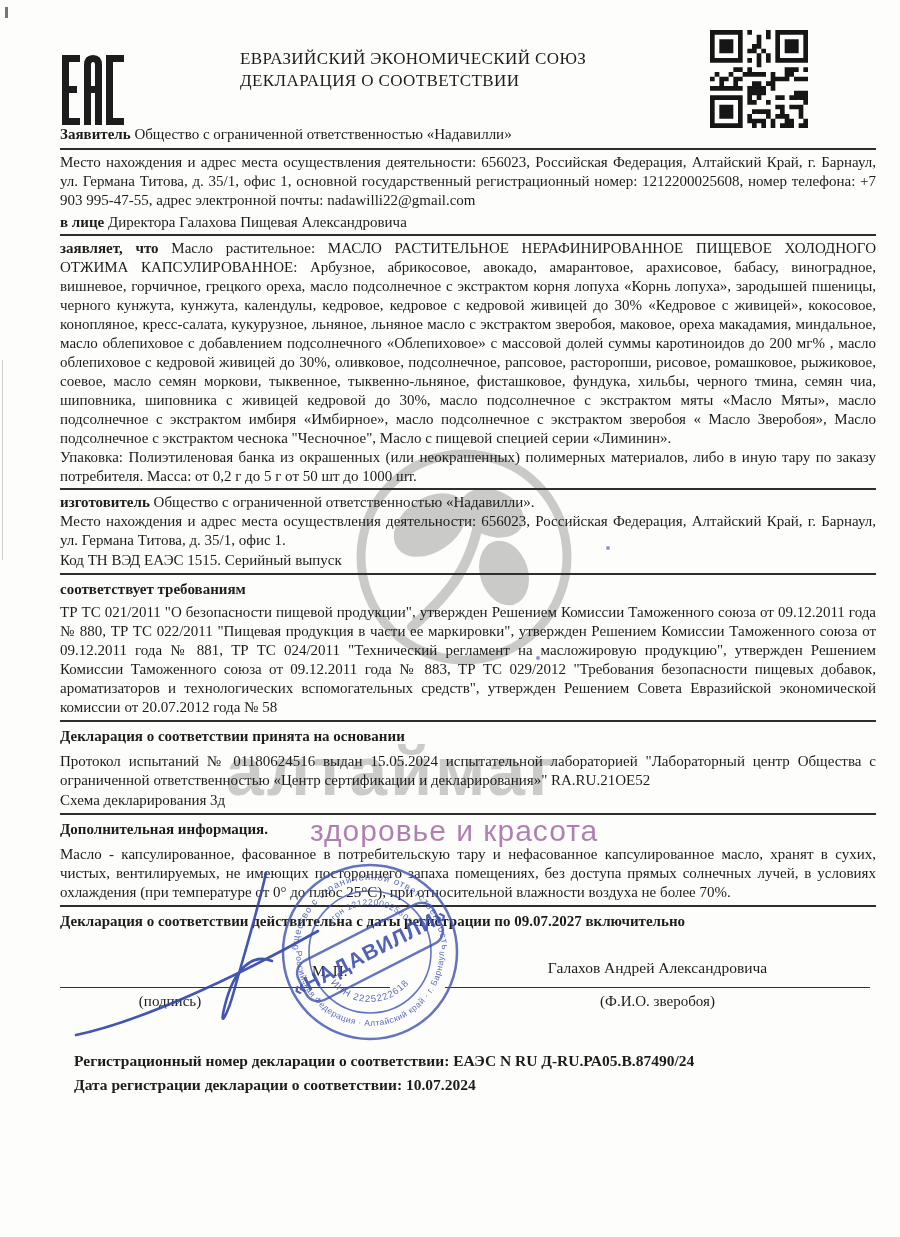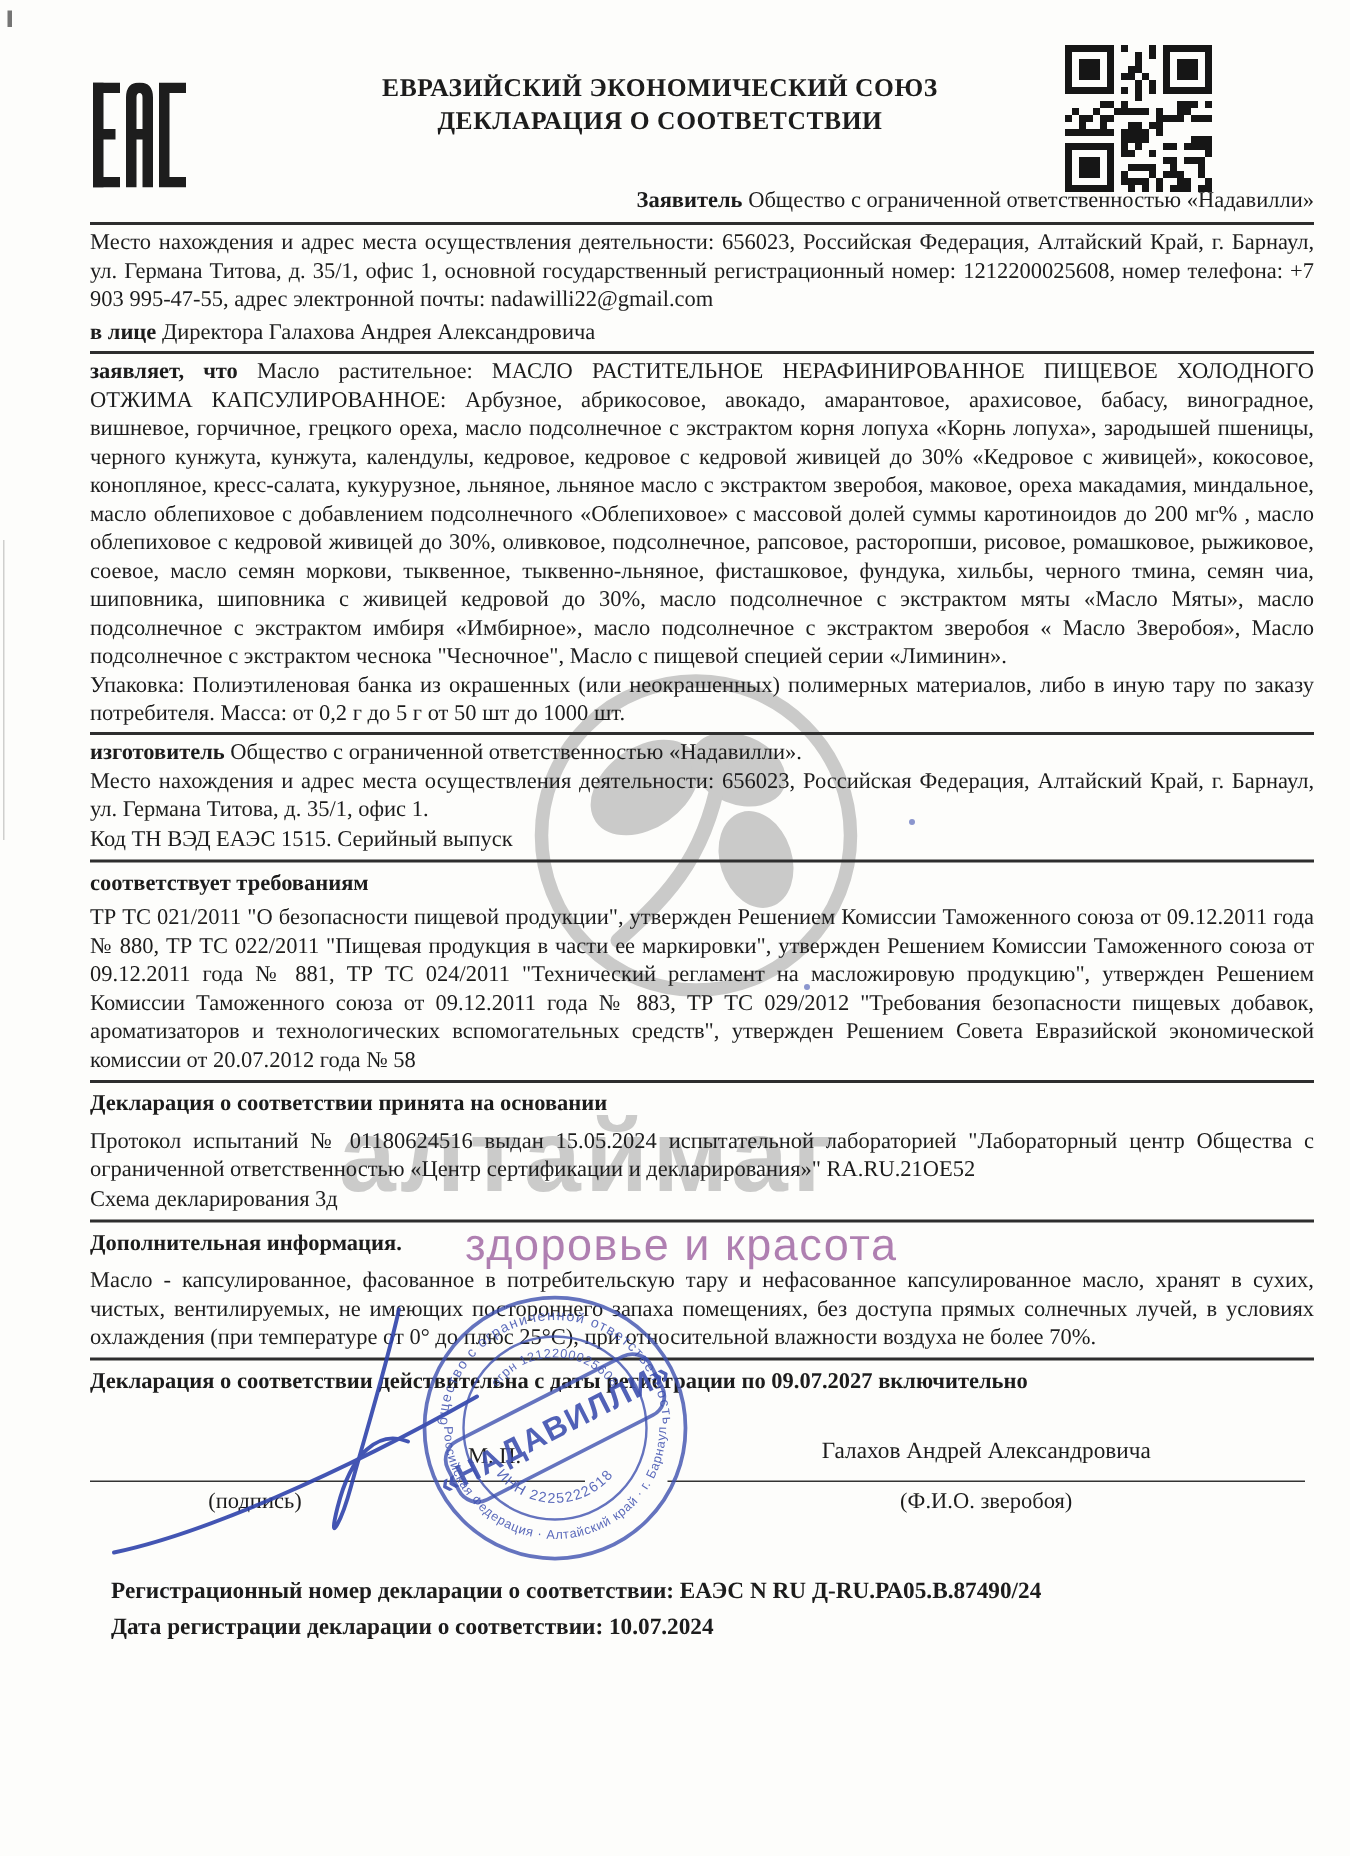--- a/index.html
+++ b/index.html
@@ -12,39 +12,39 @@
   html,body{margin:0;padding:0;background:#e8e8e8;}
   .page{
     position:relative;width:900px;height:1237px;margin:0 auto;
     background:#fdfdfb;overflow:hidden;
     font-family:"Liberation Serif","DejaVu Serif",serif;
     color:var(--text-black);
   }
   
   .eac-logo{position:absolute;left:62px;top:55px;}
   .doc-title{
-    position:absolute;left:240px;top:48px;width:400px;text-align:center;
-    font-weight:bold;font-size:17px;line-height:22px;letter-spacing:.4px;
+    position:absolute;left:240px;top:48px;width:400px;
+    font-weight:normal;font-size:17px;line-height:22px;letter-spacing:.4px;
   }
   .qr{position:absolute;left:710px;top:30px;}
   
   .wm{position:absolute;z-index:1;pointer-events:none;
       font-family:"Liberation Sans","DejaVu Sans",sans-serif;color:var(--watermark-gray);}
   .wm-emblem{left:352px;top:445px;opacity:.45;}
   .wm-big{left:226px;top:700px;font-size:68px;font-weight:bold;letter-spacing:3px;opacity:.5;margin-top:32px;}
   .wm-small{left:310px;top:814px;font-size:30px;letter-spacing:1px;opacity:.55;color:#701a75;text-align:center;}
   
   .content{position:absolute;left:60px;top:124px;width:816px;z-index:2;}
   .content p{margin:0;font-size:15px;line-height:20px;}
   p.just{text-align:justify;line-height:19px;}
   b{font-weight:bold;}
   .rule{border:none;border-top:2px solid var(--line-dark);margin:2px 0 2px;}
   .h-row{margin-top:4px !important;margin-bottom:4px !important;font-weight:bold;}
   .mt2{margin-top:2px !important;} .mt3{margin-top:3px !important;}
-  .mb4{margin-bottom:4px !important;text-align:right;} .mb6{margin-bottom:6px !important;}
+  .mb4{margin-bottom:4px !important;} .mb6{margin-bottom:6px !important;}
   
   .sig-block{position:relative;height:112px;margin-top:6px;}
   .sig-line{position:absolute;border-top:1.5px solid #333;height:0;top:50px;}
   .sig-line.left{left:0;width:330px;}
   .sig-line.right{left:385px;width:425px;}
   .mp{position:absolute;left:252px;top:26px;font-size:15px;text-align:right;}
   .podpis{position:absolute;left:40px;top:56px;width:140px;text-align:center;font-size:15px;}
   .fio-name{position:absolute;left:385px;top:22px;width:425px;text-align:center;font-size:15.5px;}
   .fio-label{position:absolute;left:385px;top:56px;width:425px;text-align:center;font-size:15px;}
   .signature-svg{position:absolute;left:8px;top:-70px;z-index:4;}
@@ -95,21 +95,21 @@
   </div>
   <svg class="qr" id="qr" width="98" height="98" viewBox="0 0 98 98">
       <path d="M0.00,0.00h4.67v4.67h-4.67zM4.67,0.00h4.67v4.67h-4.67zM9.33,0.00h4.67v4.67h-4.67zM14.00,0.00h4.67v4.67h-4.67zM18.67,0.00h4.67v4.67h-4.67zM23.33,0.00h4.67v4.67h-4.67zM28.00,0.00h4.67v4.67h-4.67zM37.33,0.00h4.67v4.67h-4.67zM56.00,0.00h4.67v4.67h-4.67zM65.33,0.00h4.67v4.67h-4.67zM70.00,0.00h4.67v4.67h-4.67zM74.67,0.00h4.67v4.67h-4.67zM79.33,0.00h4.67v4.67h-4.67zM84.00,0.00h4.67v4.67h-4.67zM88.67,0.00h4.67v4.67h-4.67zM93.33,0.00h4.67v4.67h-4.67zM0.00,4.67h4.67v4.67h-4.67zM28.00,4.67h4.67v4.67h-4.67zM46.67,4.67h4.67v4.67h-4.67zM56.00,4.67h4.67v4.67h-4.67zM65.33,4.67h4.67v4.67h-4.67zM93.33,4.67h4.67v4.67h-4.67zM0.00,9.33h4.67v4.67h-4.67zM9.33,9.33h4.67v4.67h-4.67zM14.00,9.33h4.67v4.67h-4.67zM18.67,9.33h4.67v4.67h-4.67zM28.00,9.33h4.67v4.67h-4.67zM46.67,9.33h4.67v4.67h-4.67zM65.33,9.33h4.67v4.67h-4.67zM74.67,9.33h4.67v4.67h-4.67zM79.33,9.33h4.67v4.67h-4.67zM84.00,9.33h4.67v4.67h-4.67zM93.33,9.33h4.67v4.67h-4.67zM0.00,14.00h4.67v4.67h-4.67zM9.33,14.00h4.67v4.67h-4.67zM14.00,14.00h4.67v4.67h-4.67zM18.67,14.00h4.67v4.67h-4.67zM28.00,14.00h4.67v4.67h-4.67zM42.00,14.00h4.67v4.67h-4.67zM46.67,14.00h4.67v4.67h-4.67zM65.33,14.00h4.67v4.67h-4.67zM74.67,14.00h4.67v4.67h-4.67zM79.33,14.00h4.67v4.67h-4.67zM84.00,14.00h4.67v4.67h-4.67zM93.33,14.00h4.67v4.67h-4.67zM0.00,18.67h4.67v4.67h-4.67zM9.33,18.67h4.67v4.67h-4.67zM14.00,18.67h4.67v4.67h-4.67zM18.67,18.67h4.67v4.67h-4.67zM28.00,18.67h4.67v4.67h-4.67zM37.33,18.67h4.67v4.67h-4.67zM42.00,18.67h4.67v4.67h-4.67zM51.33,18.67h4.67v4.67h-4.67zM65.33,18.67h4.67v4.67h-4.67zM74.67,18.67h4.67v4.67h-4.67zM79.33,18.67h4.67v4.67h-4.67zM84.00,18.67h4.67v4.67h-4.67zM93.33,18.67h4.67v4.67h-4.67zM0.00,23.33h4.67v4.67h-4.67zM28.00,23.33h4.67v4.67h-4.67zM46.67,23.33h4.67v4.67h-4.67zM56.00,23.33h4.67v4.67h-4.67zM65.33,23.33h4.67v4.67h-4.67zM93.33,23.33h4.67v4.67h-4.67zM0.00,28.00h4.67v4.67h-4.67zM4.67,28.00h4.67v4.67h-4.67zM9.33,28.00h4.67v4.67h-4.67zM14.00,28.00h4.67v4.67h-4.67zM18.67,28.00h4.67v4.67h-4.67zM23.33,28.00h4.67v4.67h-4.67zM28.00,28.00h4.67v4.67h-4.67zM37.33,28.00h4.67v4.67h-4.67zM46.67,28.00h4.67v4.67h-4.67zM56.00,28.00h4.67v4.67h-4.67zM65.33,28.00h4.67v4.67h-4.67zM70.00,28.00h4.67v4.67h-4.67zM74.67,28.00h4.67v4.67h-4.67zM79.33,28.00h4.67v4.67h-4.67zM84.00,28.00h4.67v4.67h-4.67zM88.67,28.00h4.67v4.67h-4.67zM93.33,28.00h4.67v4.67h-4.67zM46.67,32.67h4.67v4.67h-4.67zM23.33,37.33h4.67v4.67h-4.67zM28.00,37.33h4.67v4.67h-4.67zM37.33,37.33h4.67v4.67h-4.67zM74.67,37.33h4.67v4.67h-4.67zM79.33,37.33h4.67v4.67h-4.67zM84.00,37.33h4.67v4.67h-4.67zM93.33,37.33h4.67v4.67h-4.67zM4.67,42.00h4.67v4.67h-4.67zM18.67,42.00h4.67v4.67h-4.67zM32.67,42.00h4.67v4.67h-4.67zM37.33,42.00h4.67v4.67h-4.67zM42.00,42.00h4.67v4.67h-4.67zM46.67,42.00h4.67v4.67h-4.67zM51.33,42.00h4.67v4.67h-4.67zM60.67,42.00h4.67v4.67h-4.67zM74.67,42.00h4.67v4.67h-4.67zM79.33,42.00h4.67v4.67h-4.67zM0.00,46.67h4.67v4.67h-4.67zM9.33,46.67h4.67v4.67h-4.67zM14.00,46.67h4.67v4.67h-4.67zM23.33,46.67h4.67v4.67h-4.67zM28.00,46.67h4.67v4.67h-4.67zM60.67,46.67h4.67v4.67h-4.67zM65.33,46.67h4.67v4.67h-4.67zM70.00,46.67h4.67v4.67h-4.67zM74.67,46.67h4.67v4.67h-4.67zM84.00,46.67h4.67v4.67h-4.67zM88.67,46.67h4.67v4.67h-4.67zM93.33,46.67h4.67v4.67h-4.67zM9.33,51.33h4.67v4.67h-4.67zM23.33,51.33h4.67v4.67h-4.67zM42.00,51.33h4.67v4.67h-4.67zM46.67,51.33h4.67v4.67h-4.67zM56.00,51.33h4.67v4.67h-4.67zM60.67,51.33h4.67v4.67h-4.67zM0.00,56.00h4.67v4.67h-4.67zM4.67,56.00h4.67v4.67h-4.67zM9.33,56.00h4.67v4.67h-4.67zM14.00,56.00h4.67v4.67h-4.67zM18.67,56.00h4.67v4.67h-4.67zM23.33,56.00h4.67v4.67h-4.67zM28.00,56.00h4.67v4.67h-4.67zM37.33,56.00h4.67v4.67h-4.67zM42.00,56.00h4.67v4.67h-4.67zM46.67,56.00h4.67v4.67h-4.67zM51.33,56.00h4.67v4.67h-4.67zM60.67,56.00h4.67v4.67h-4.67zM37.33,60.67h4.67v4.67h-4.67zM42.00,60.67h4.67v4.67h-4.67zM46.67,60.67h4.67v4.67h-4.67zM51.33,60.67h4.67v4.67h-4.67zM84.00,60.67h4.67v4.67h-4.67zM88.67,60.67h4.67v4.67h-4.67zM93.33,60.67h4.67v4.67h-4.67zM0.00,65.33h4.67v4.67h-4.67zM4.67,65.33h4.67v4.67h-4.67zM9.33,65.33h4.67v4.67h-4.67zM14.00,65.33h4.67v4.67h-4.67zM18.67,65.33h4.67v4.67h-4.67zM23.33,65.33h4.67v4.67h-4.67zM28.00,65.33h4.67v4.67h-4.67zM37.33,65.33h4.67v4.67h-4.67zM46.67,65.33h4.67v4.67h-4.67zM65.33,65.33h4.67v4.67h-4.67zM70.00,65.33h4.67v4.67h-4.67zM79.33,65.33h4.67v4.67h-4.67zM84.00,65.33h4.67v4.67h-4.67zM88.67,65.33h4.67v4.67h-4.67zM93.33,65.33h4.67v4.67h-4.67zM0.00,70.00h4.67v4.67h-4.67zM28.00,70.00h4.67v4.67h-4.67zM37.33,70.00h4.67v4.67h-4.67zM42.00,70.00h4.67v4.67h-4.67zM56.00,70.00h4.67v4.67h-4.67zM93.33,70.00h4.67v4.67h-4.67zM0.00,74.67h4.67v4.67h-4.67zM9.33,74.67h4.67v4.67h-4.67zM14.00,74.67h4.67v4.67h-4.67zM18.67,74.67h4.67v4.67h-4.67zM28.00,74.67h4.67v4.67h-4.67zM65.33,74.67h4.67v4.67h-4.67zM70.00,74.67h4.67v4.67h-4.67zM79.33,74.67h4.67v4.67h-4.67zM84.00,74.67h4.67v4.67h-4.67zM88.67,74.67h4.67v4.67h-4.67zM0.00,79.33h4.67v4.67h-4.67zM9.33,79.33h4.67v4.67h-4.67zM14.00,79.33h4.67v4.67h-4.67zM18.67,79.33h4.67v4.67h-4.67zM28.00,79.33h4.67v4.67h-4.67zM42.00,79.33h4.67v4.67h-4.67zM46.67,79.33h4.67v4.67h-4.67zM51.33,79.33h4.67v4.67h-4.67zM56.00,79.33h4.67v4.67h-4.67zM70.00,79.33h4.67v4.67h-4.67zM88.67,79.33h4.67v4.67h-4.67zM0.00,84.00h4.67v4.67h-4.67zM9.33,84.00h4.67v4.67h-4.67zM14.00,84.00h4.67v4.67h-4.67zM18.67,84.00h4.67v4.67h-4.67zM28.00,84.00h4.67v4.67h-4.67zM37.33,84.00h4.67v4.67h-4.67zM56.00,84.00h4.67v4.67h-4.67zM65.33,84.00h4.67v4.67h-4.67zM70.00,84.00h4.67v4.67h-4.67zM74.67,84.00h4.67v4.67h-4.67zM88.67,84.00h4.67v4.67h-4.67zM0.00,88.67h4.67v4.67h-4.67zM28.00,88.67h4.67v4.67h-4.67zM37.33,88.67h4.67v4.67h-4.67zM42.00,88.67h4.67v4.67h-4.67zM46.67,88.67h4.67v4.67h-4.67zM51.33,88.67h4.67v4.67h-4.67zM60.67,88.67h4.67v4.67h-4.67zM74.67,88.67h4.67v4.67h-4.67zM79.33,88.67h4.67v4.67h-4.67zM93.33,88.67h4.67v4.67h-4.67zM0.00,93.33h4.67v4.67h-4.67zM4.67,93.33h4.67v4.67h-4.67zM9.33,93.33h4.67v4.67h-4.67zM14.00,93.33h4.67v4.67h-4.67zM18.67,93.33h4.67v4.67h-4.67zM23.33,93.33h4.67v4.67h-4.67zM28.00,93.33h4.67v4.67h-4.67zM42.00,93.33h4.67v4.67h-4.67zM51.33,93.33h4.67v4.67h-4.67zM60.67,93.33h4.67v4.67h-4.67zM70.00,93.33h4.67v4.67h-4.67zM74.67,93.33h4.67v4.67h-4.67zM79.33,93.33h4.67v4.67h-4.67zM88.67,93.33h4.67v4.67h-4.67zM93.33,93.33h4.67v4.67h-4.67z" fill="#161616"></path>
     </svg>
 
   <div class="content">
 
     <p class="mb4"><b>Заявитель</b> <span>Общество с ограниченной ответственностью «Надавилли»</span></p>
     <hr class="rule">
     <p class="just mt3">Место нахождения и адрес места осуществления деятельности: 656023, Российская Федерация, Алтайский Край, г. Барнаул, ул. Германа Титова, д. 35/1, офис 1, основной государственный регистрационный номер: 1212200025608, номер телефона: +7 903 995-47-55, адрес электронной почты: nadawilli22@gmail.com</p>
-    <p class="mt2"><b>в лице</b> <span>Директора Галахова Андрея Александровича</span></p>
+    <p class="mt2"><b>в лице</b> <span>Директора Галахова Пищевая Александровича</span></p>
     <hr class="rule">
 
     <p class="just mt3"><b>заявляет, что</b> <span>Масло растительное: МАСЛО РАСТИТЕЛЬНОЕ НЕРАФИНИРОВАННОЕ ПИЩЕВОЕ ХОЛОДНОГО ОТЖИМА КАПСУЛИРОВАННОЕ: Арбузное, абрикосовое, авокадо, амарантовое, арахисовое, бабасу, виноградное, вишневое, горчичное, грецкого ореха, масло подсолнечное с экстрактом корня лопуха «Корнь лопуха», зародышей пшеницы, черного кунжута, кунжута, календулы, кедровое, кедровое с кедровой живицей до 30% «Кедровое с живицей», кокосовое, конопляное, кресс-салата, кукурузное, льняное, льняное масло с экстрактом зверобоя, маковое, ореха макадамия, миндальное, масло облепиховое с добавлением подсолнечного «Облепиховое» с массовой долей суммы каротиноидов до 200 мг% , масло облепиховое с кедровой живицей до 30%, оливковое, подсолнечное, рапсовое, расторопши, рисовое, ромашковое, рыжиковое, соевое, масло семян моркови, тыквенное, тыквенно-льняное, фисташковое, фундука, хильбы, черного тмина, семян чиа, шиповника, шиповника с живицей кедровой до 30%, масло подсолнечное с экстрактом мяты «Масло Мяты», масло подсолнечное с экстрактом имбиря «Имбирное», масло подсолнечное с экстрактом зверобоя « Масло Зверобоя», Масло подсолнечное с экстрактом чеснока "Чесночное", Масло с пищевой специей серии «Лиминин».</span></p>
     <p class="just">Упаковка: Полиэтиленовая банка из окрашенных (или неокрашенных) полимерных материалов, либо в иную тару по заказу потребителя. Масса: от 0,2 г до 5 г от 50 шт до 1000 шт.</p>
     <hr class="rule mt2">
 
     <p class="mt2"><b>изготовитель</b> <span>Общество с ограниченной ответственностью «Надавилли».</span></p>
     <p class="just">Место нахождения и адрес места осуществления деятельности: 656023, Российская Федерация, Алтайский Край, г. Барнаул, ул. Германа Титова, д. 35/1, офис 1.</p>
     <p>Код ТН ВЭД ЕАЭС 1515. Серийный выпуск</p>
     <hr class="rule mt3">

